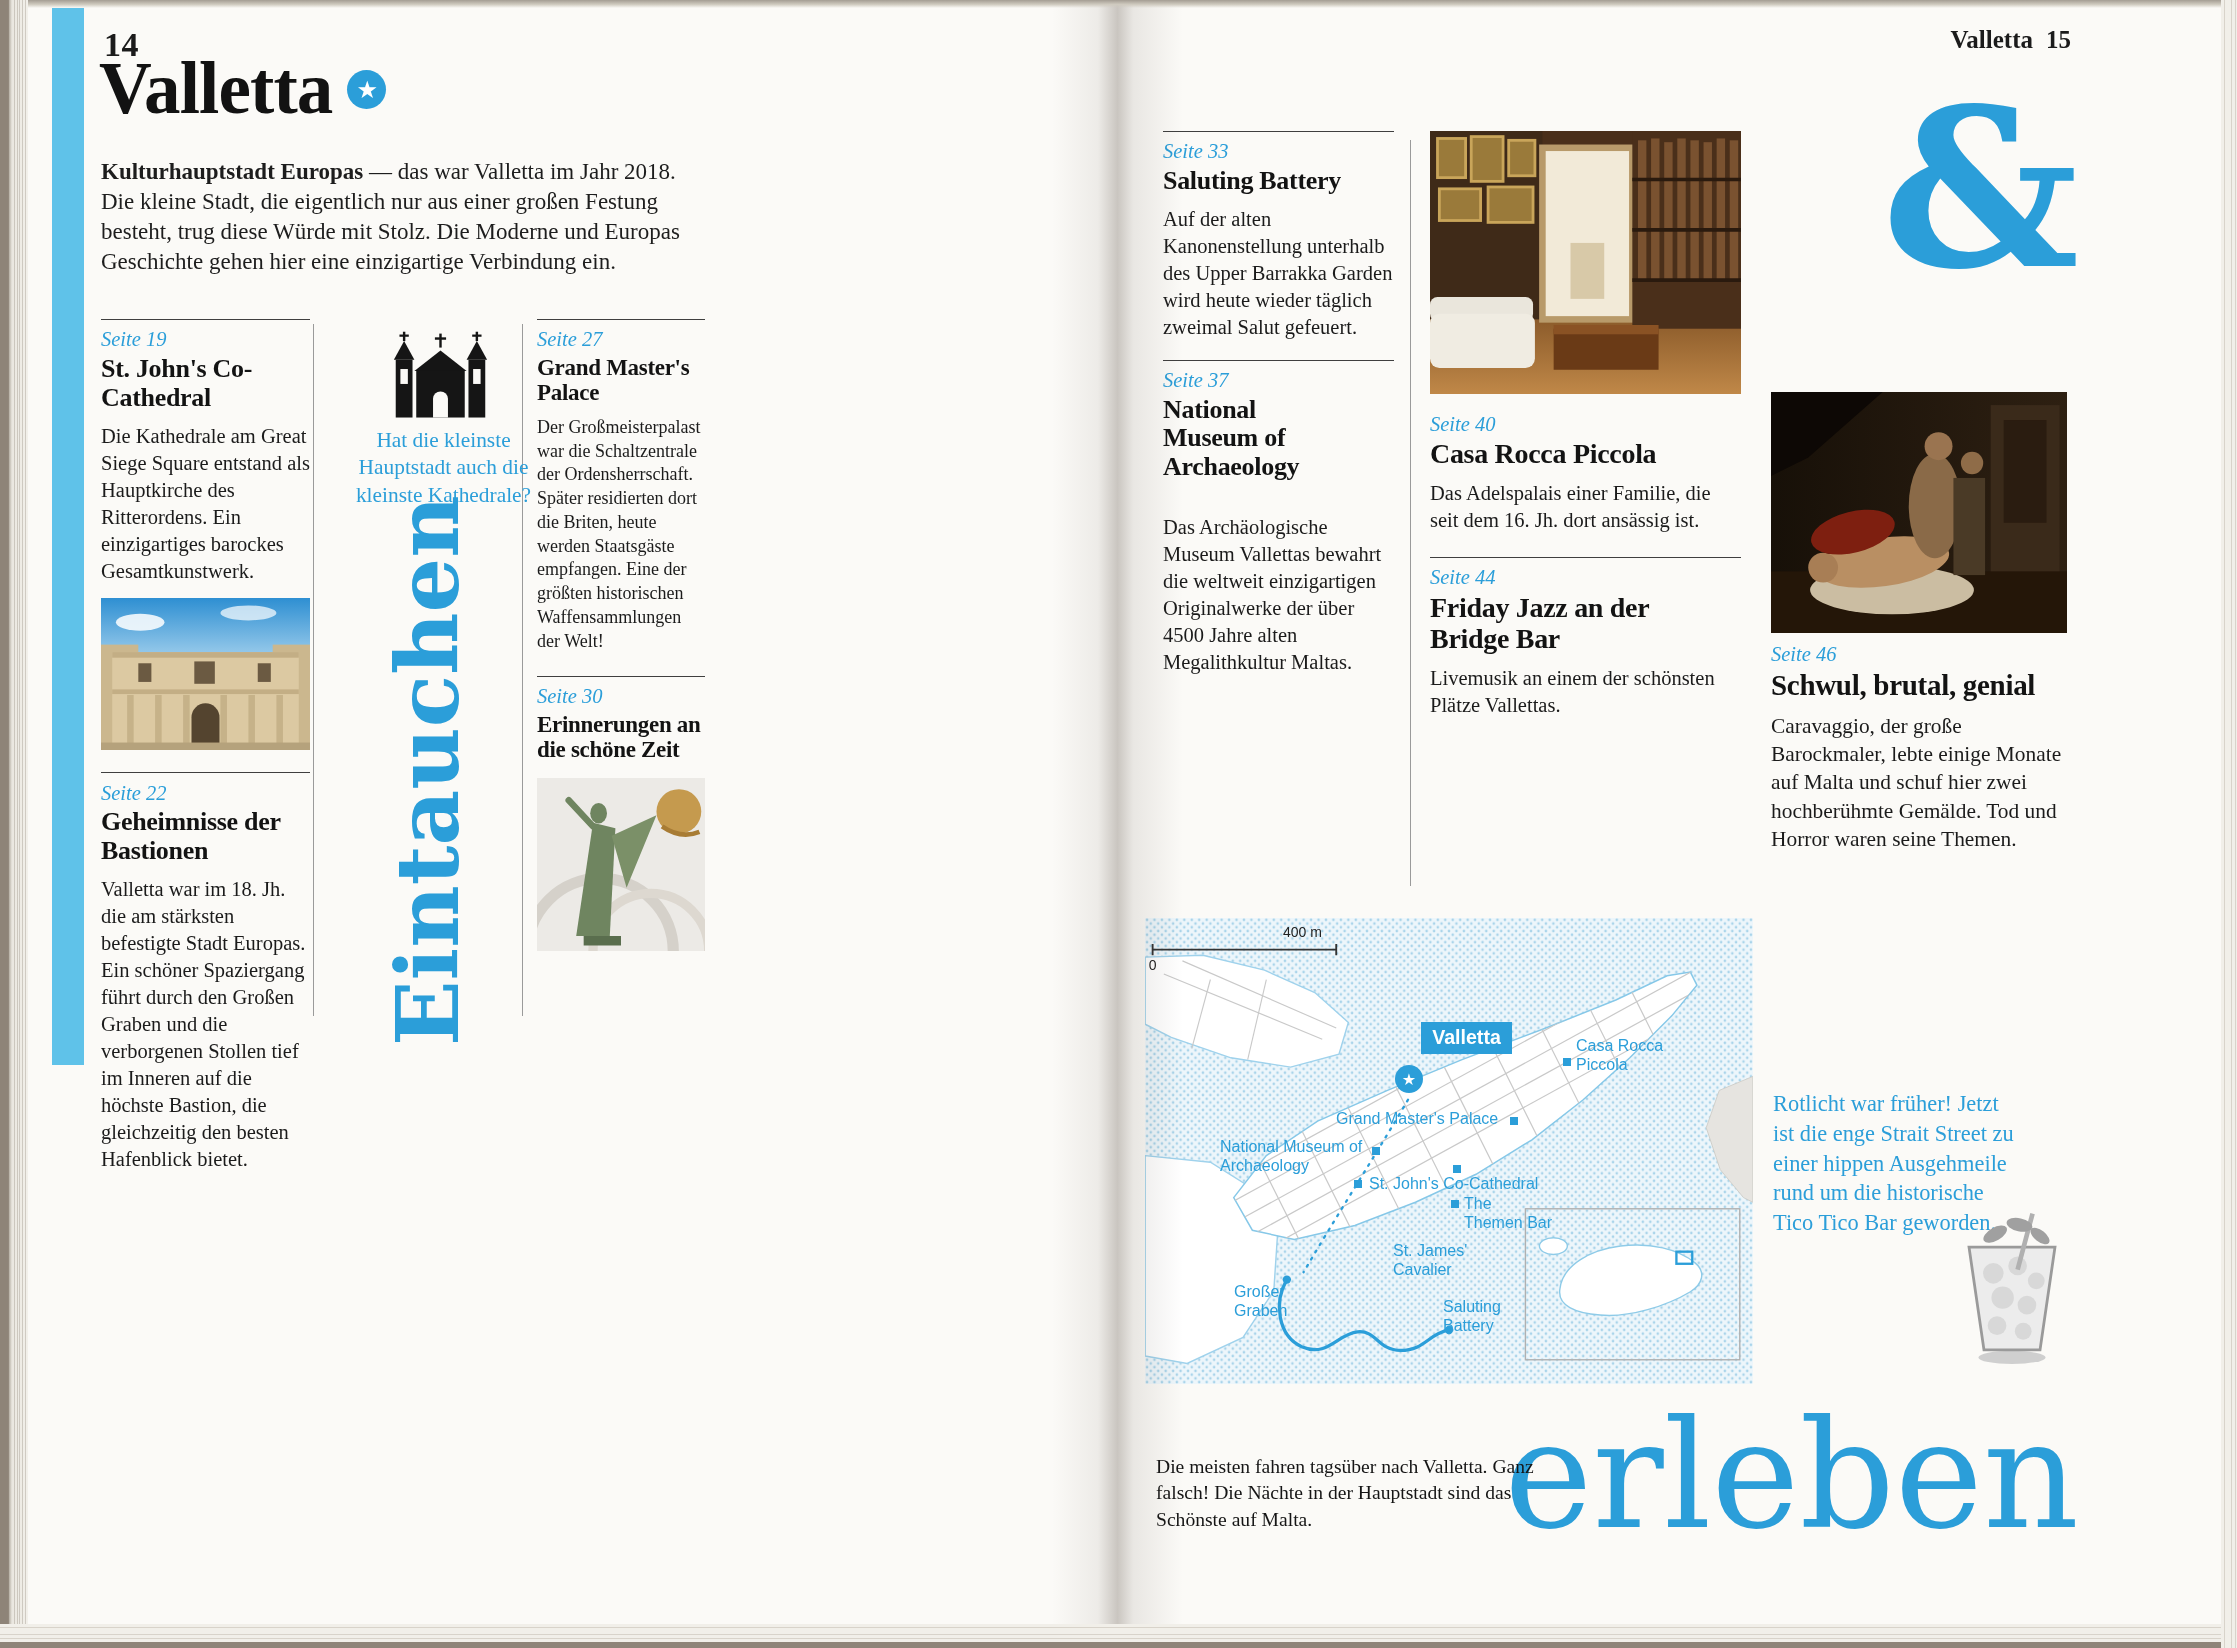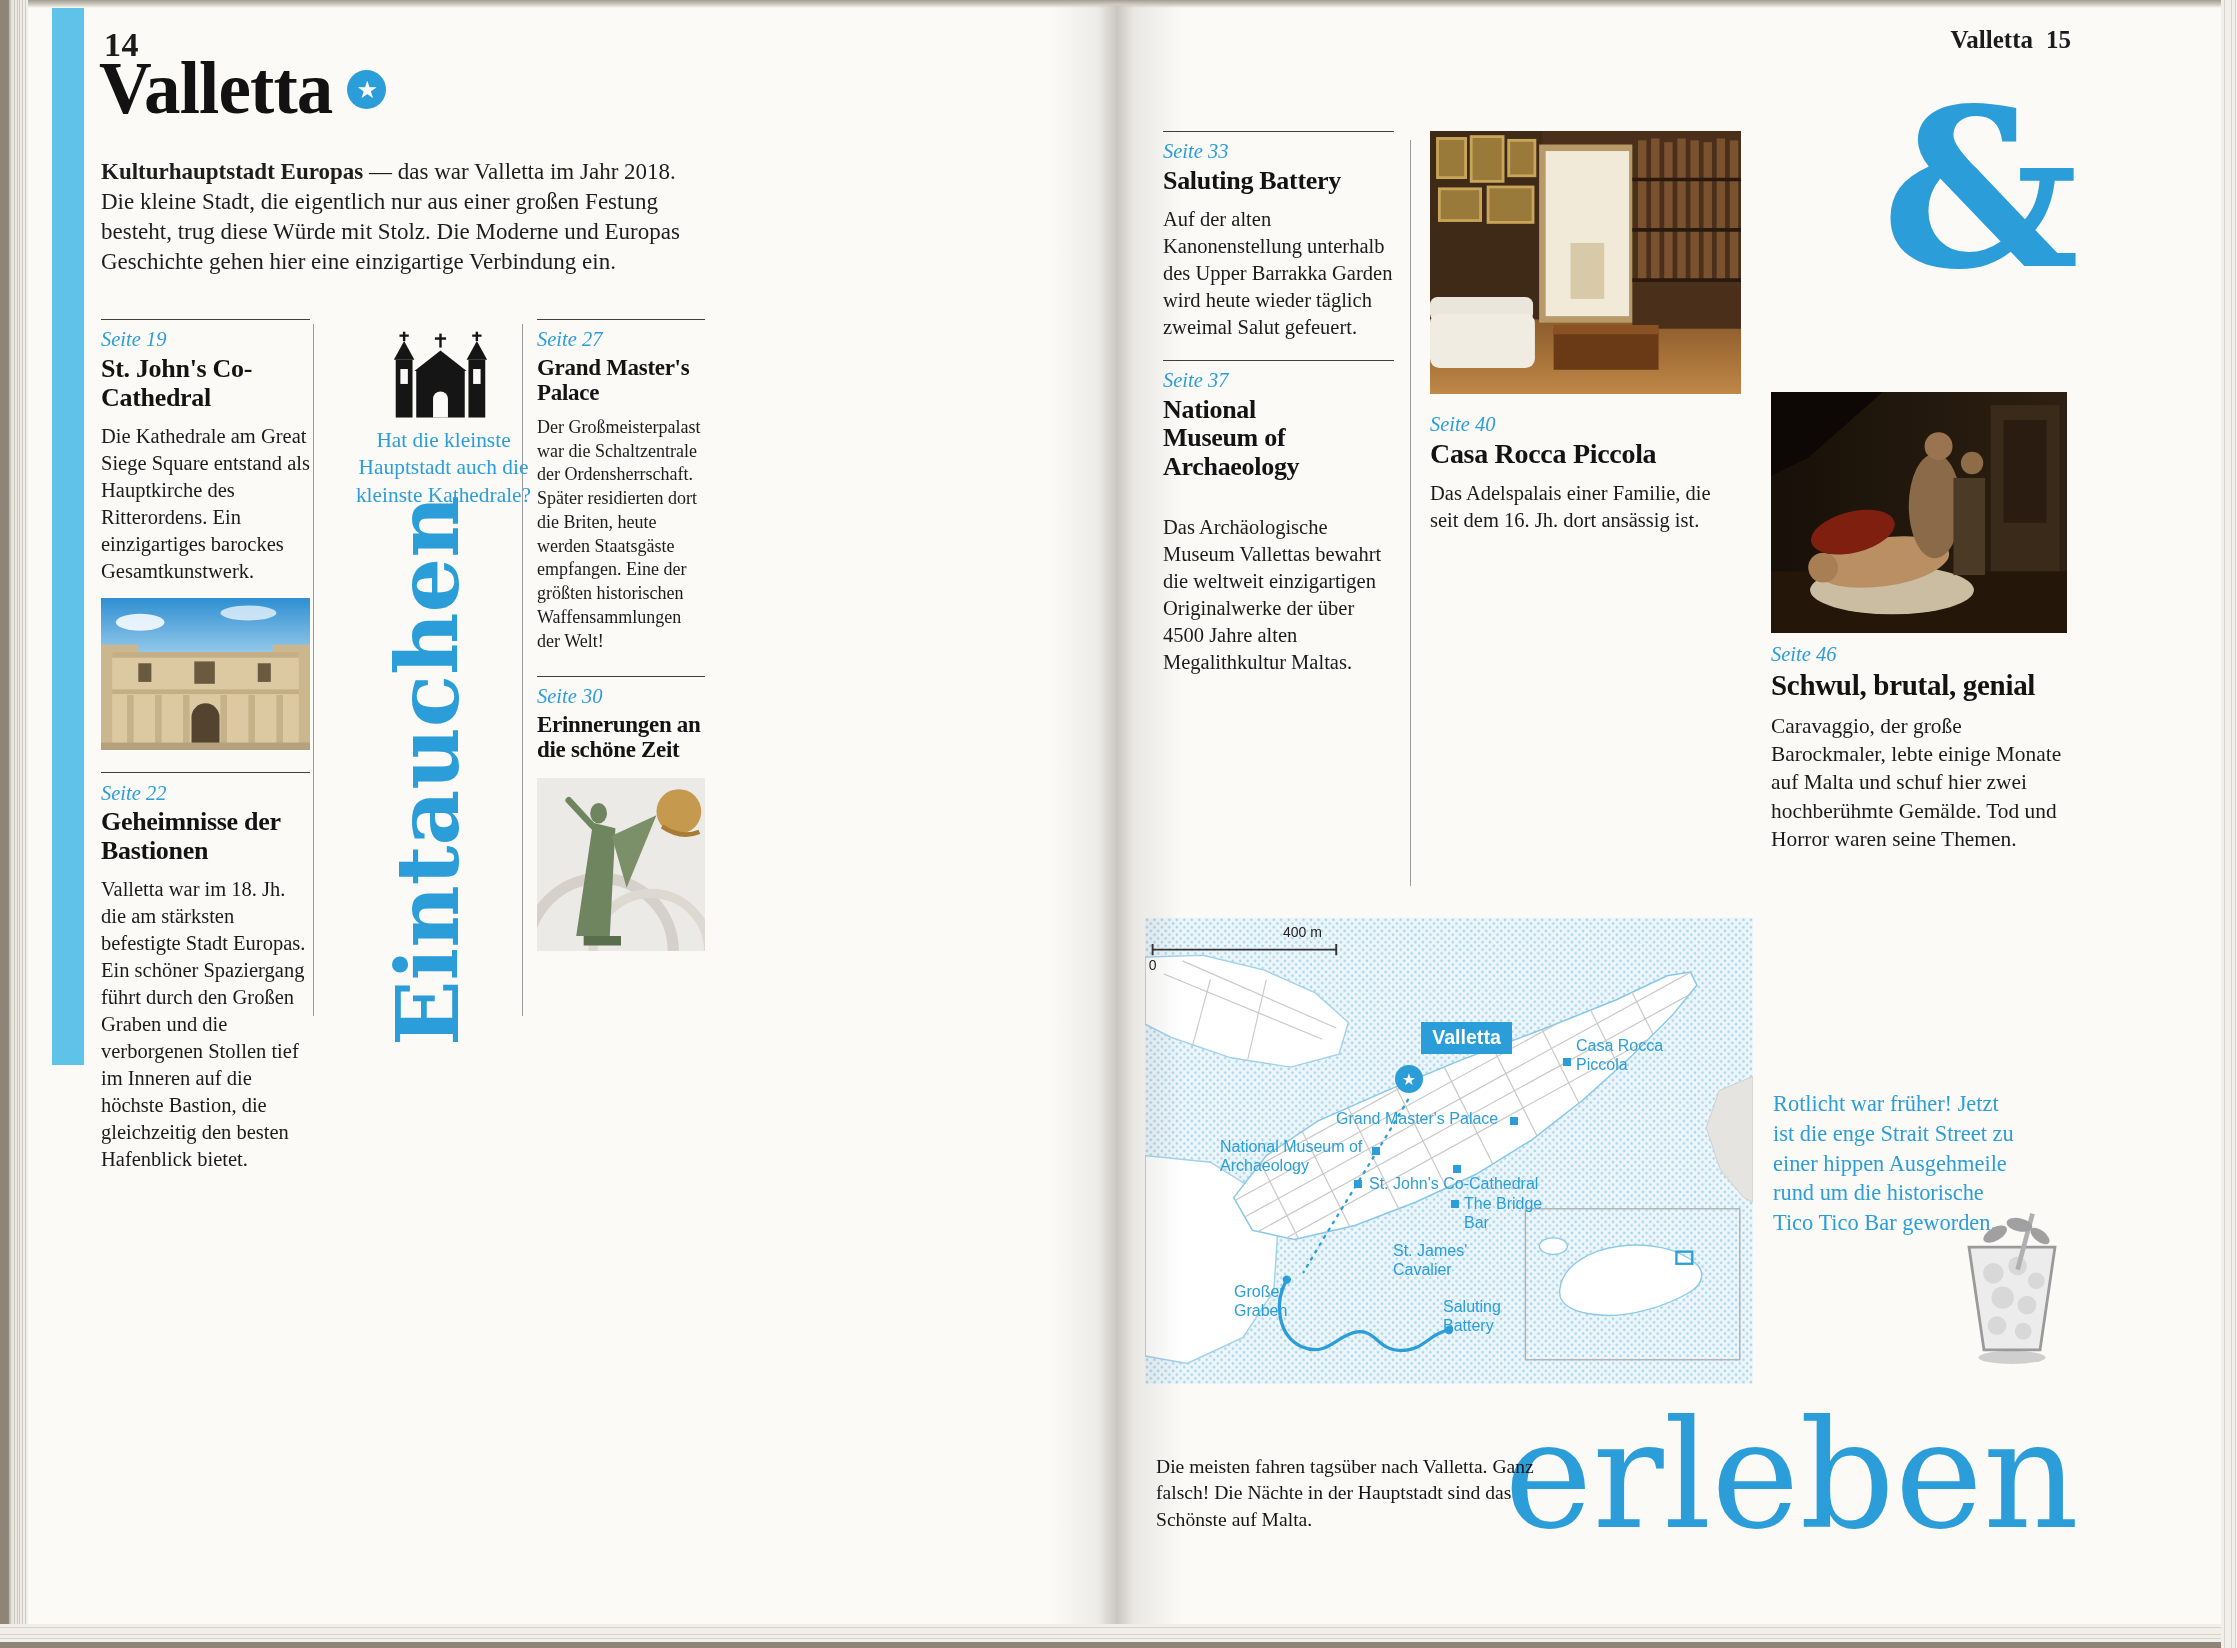--- a/index.html
+++ b/index.html
@@ -287,20 +287,26 @@
       <rect x="0" y="196" width="112" height="58" rx="10" fill="#f0ece2"></rect>
       <rect x="132" y="212" width="112" height="44" fill="#6a3a16"></rect>
       <rect x="132" y="208" width="112" height="10" fill="#8a5224"></rect>
     </svg>
   </div>
   <section class="sec first">
     <div class="seite">Seite 40</div>
     <h3>Casa Rocca Piccola</h3>
     <p class="body">Das Adelspalais einer Familie, die seit dem 16. Jh. dort ansässig ist.</p>
   </section>
+  <section class="sec">
+    <div class="rule"></div>
+    <div class="seite">Seite 44</div>
+    <h3>Friday Jazz an der Bridge Bar</h3>
+    <p class="body">Livemusik an einem der schönsten Plätze Vallettas.</p>
+  </section>
 </div>
 
 <div id="ampersand">&amp;</div>
 
 <div class="figure" id="fig-caravaggio">
   <svg viewBox="0 0 318 258" preserveAspectRatio="none">
     <defs>
         <linearGradient id="cg" x1="0" y1="0" x2="1" y2="0">
       <stop offset="0" stop-color="#171008"></stop>
           <stop offset="1" stop-color="#2e2012"></stop>
@@ -412,19 +418,19 @@
   <div id="map-star">★</div>
   <span class="msq" style="left:418px;top:140px"></span>
   <div class="mlabel" style="left:431px;top:119px;width:112px">Casa Rocca Piccola</div>
   <span class="msq" style="left:365px;top:199px"></span>
   <div class="mlabel" style="left:191px;top:192px;width:224px">Grand Master's Palace</div>
   <span class="msq" style="left:227px;top:229px"></span>
   <div class="mlabel" style="left:75px;top:220px;width:149px">National Museum of Archaeology</div>
   <span class="msq" style="left:209px;top:262px"></span>
   <div class="mlabel" style="left:224px;top:257px;width:242px">St. John's Co-Cathedral</div>
   <span class="msq" style="left:306px;top:282px"></span>
-  <div class="mlabel" style="left:319px;top:277px;width:89px">The Bridge Bar</div>
+  <div class="mlabel" style="left:319px;top:277px;width:89px">The Themen Bar</div>
   <span class="msq" style="left:308px;top:247px"></span>
   <div class="mlabel" style="left:248px;top:324px;width:86px">St. James' Cavalier</div>
   <div class="mlabel" style="left:89px;top:365px;width:75px">Großer Graben</div>
   <div class="mlabel" style="left:298px;top:380px;width:86px">Saluting Battery</div>
 </div>
 
 
 </body></html>

